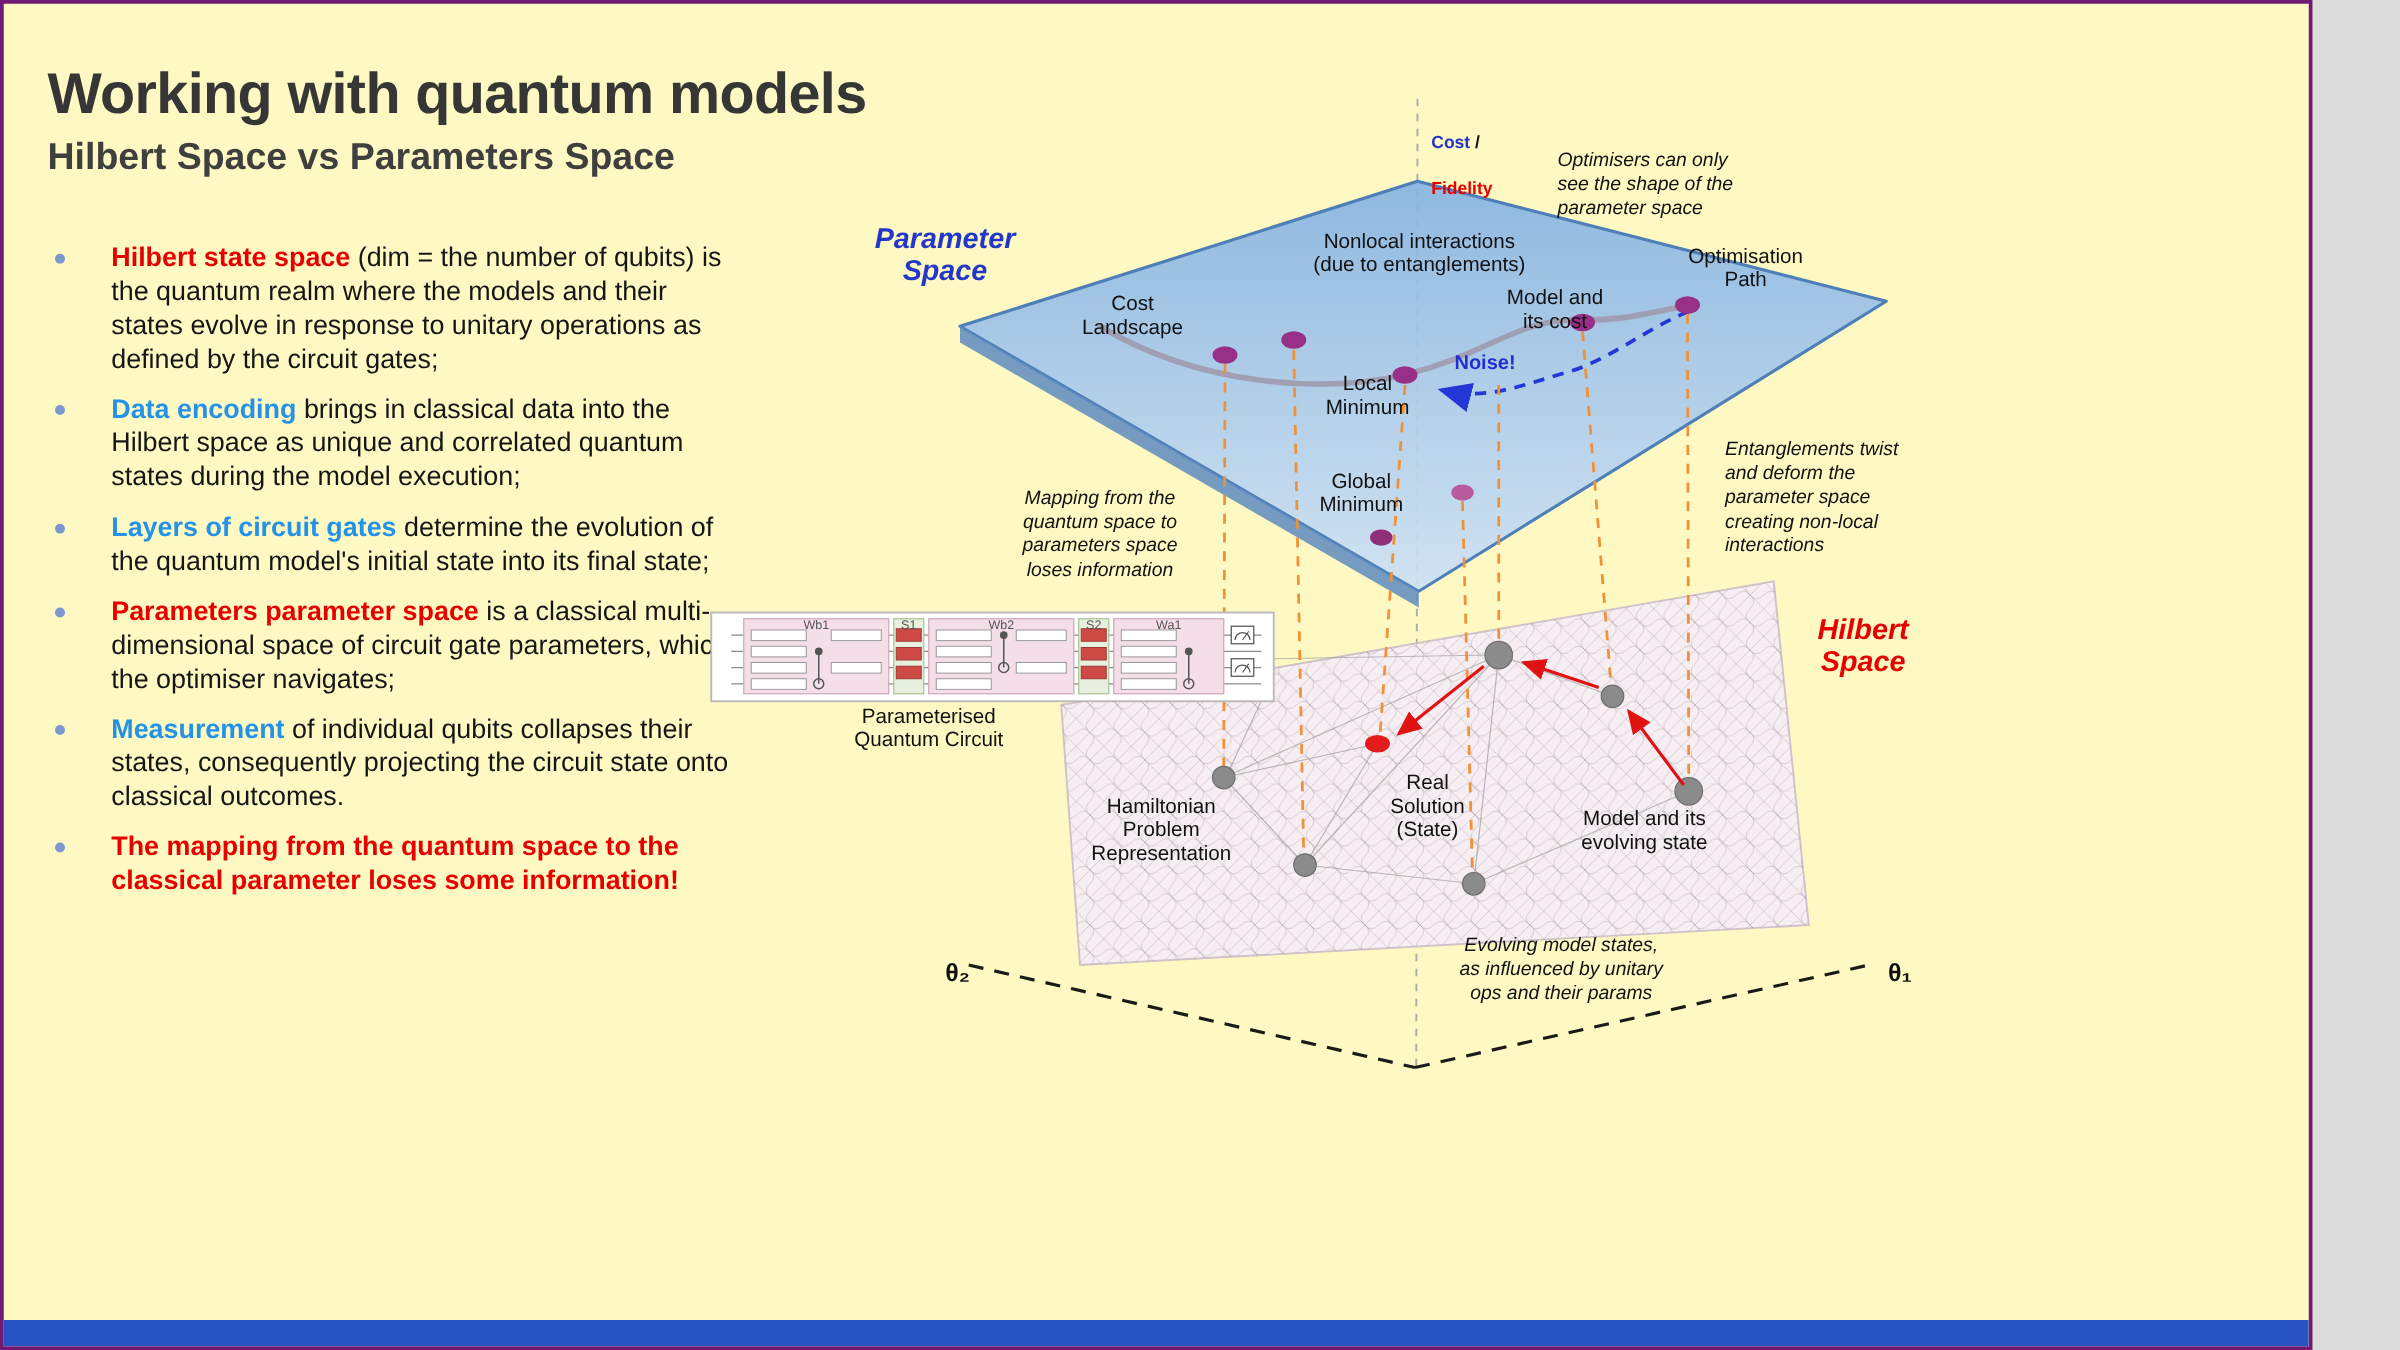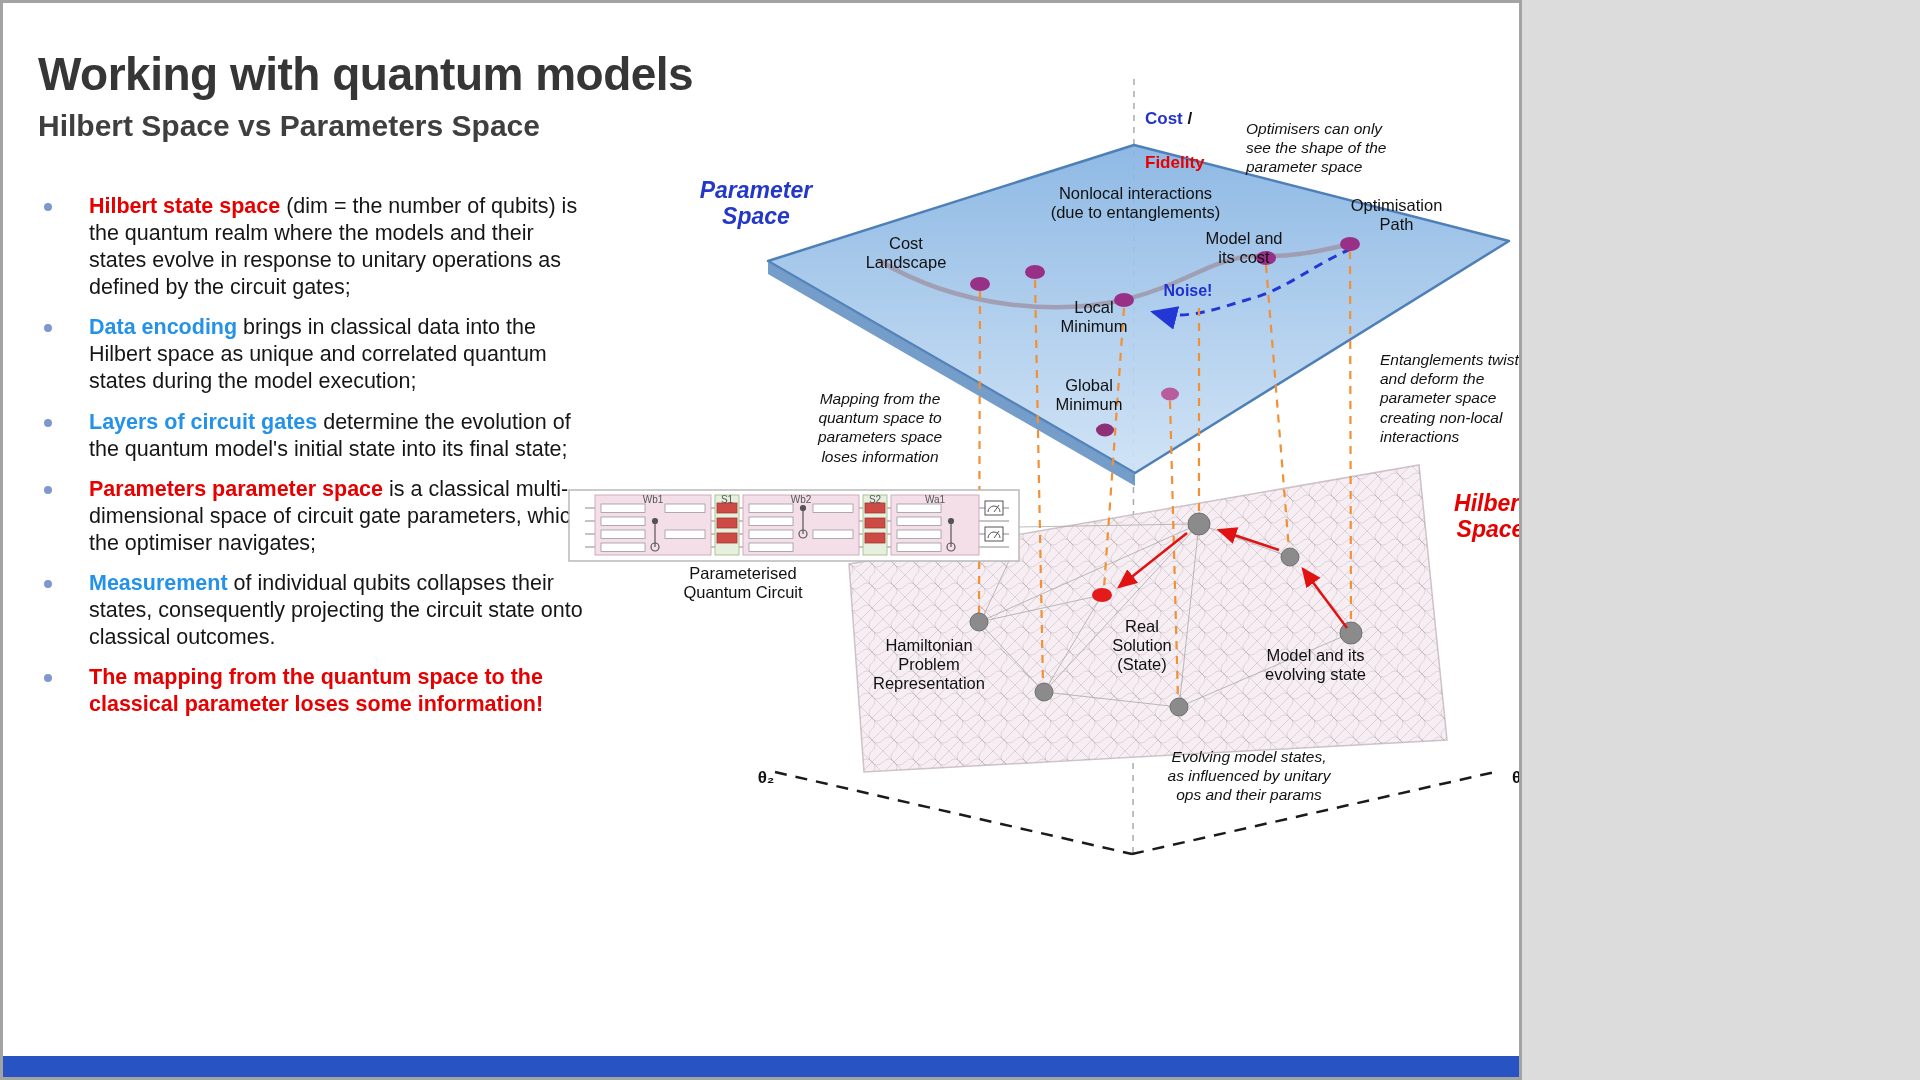--- a/index.html
+++ b/index.html
@@ -1,42 +1,42 @@
 <!DOCTYPE html>
 <html><head>
 <meta charset="utf-8">
 <style>
   *{margin:0;padding:0;box-sizing:border-box}
   html,body{width:1920px;height:1080px;background:#dcdcdc}
-  .slide{position:relative;width:1522px;height:1080px;background:#ffffff;border:3px solid #a3a3a3;
+  .slide{position:relative;width:1850px;height:1080px;background:#fef9c3;border:3px solid #701a75;
          overflow:hidden;font-family:"Liberation Sans",sans-serif;color:#1a1a1a}
   .titles{position:absolute;left:35px;top:44px}
   .titles h1{font-size:46px;font-weight:700;color:#363636;letter-spacing:-0.5px}
   .titles h2{font-size:30px;font-weight:700;color:#3f3f3f;margin-top:8px}
 
   .bullets{position:absolute;left:38px;top:190px;width:552px;list-style:none}
   .bullets li{position:relative;padding-left:48px;margin-bottom:13px;font-size:21.5px;line-height:1.26;color:#161616}
   .bullets .dot{position:absolute;left:3px;top:10px;width:8px;height:8px;border-radius:50%;background:#7d98ce}
   .bullets .lead{font-weight:700}
   [data-color="red"]{color:#e60000}
   [data-color="blue"]{color:#2492e8}
 
   .diagram-svg{position:absolute;left:0;top:0;width:1920px;height:1080px}
 
   .lbl{position:absolute;white-space:pre-line;font-size:16.5px;line-height:1.16;text-align:center;color:#111}
   .note{font-style:italic;font-size:15.5px;line-height:1.24}
   .left{text-align:left}
   .big-label{font-size:23px;font-weight:700;font-style:italic;line-height:1.15}
   .ps{color:#2438c8}
   .hs{color:#e60000}
-  .cost-fid{font-weight:700;font-size:17px;line-height:1.3;text-align:left}
+  .cost-fid{font-weight:700;font-size:14px;line-height:1.3;text-align:left}
   .c-blue{color:#2233cc}
   .c-red{color:#e60000}
   .noise{color:#2030d0;font-weight:700;font-size:16px}
-  .theta{font-weight:700;font-size:17px;color:#111}
+  .theta{font-weight:700;font-size:20px;color:#111}
   .bottom-bar{position:absolute;left:0;right:0;bottom:0;height:21px;background:#2853c3}
 </style>
 </head>
 <body>
 
 <div class="slide">
 
   <div class="titles">
     <h1>Working with quantum models</h1>
     <h2>Hilbert Space vs Parameters Space</h2>

